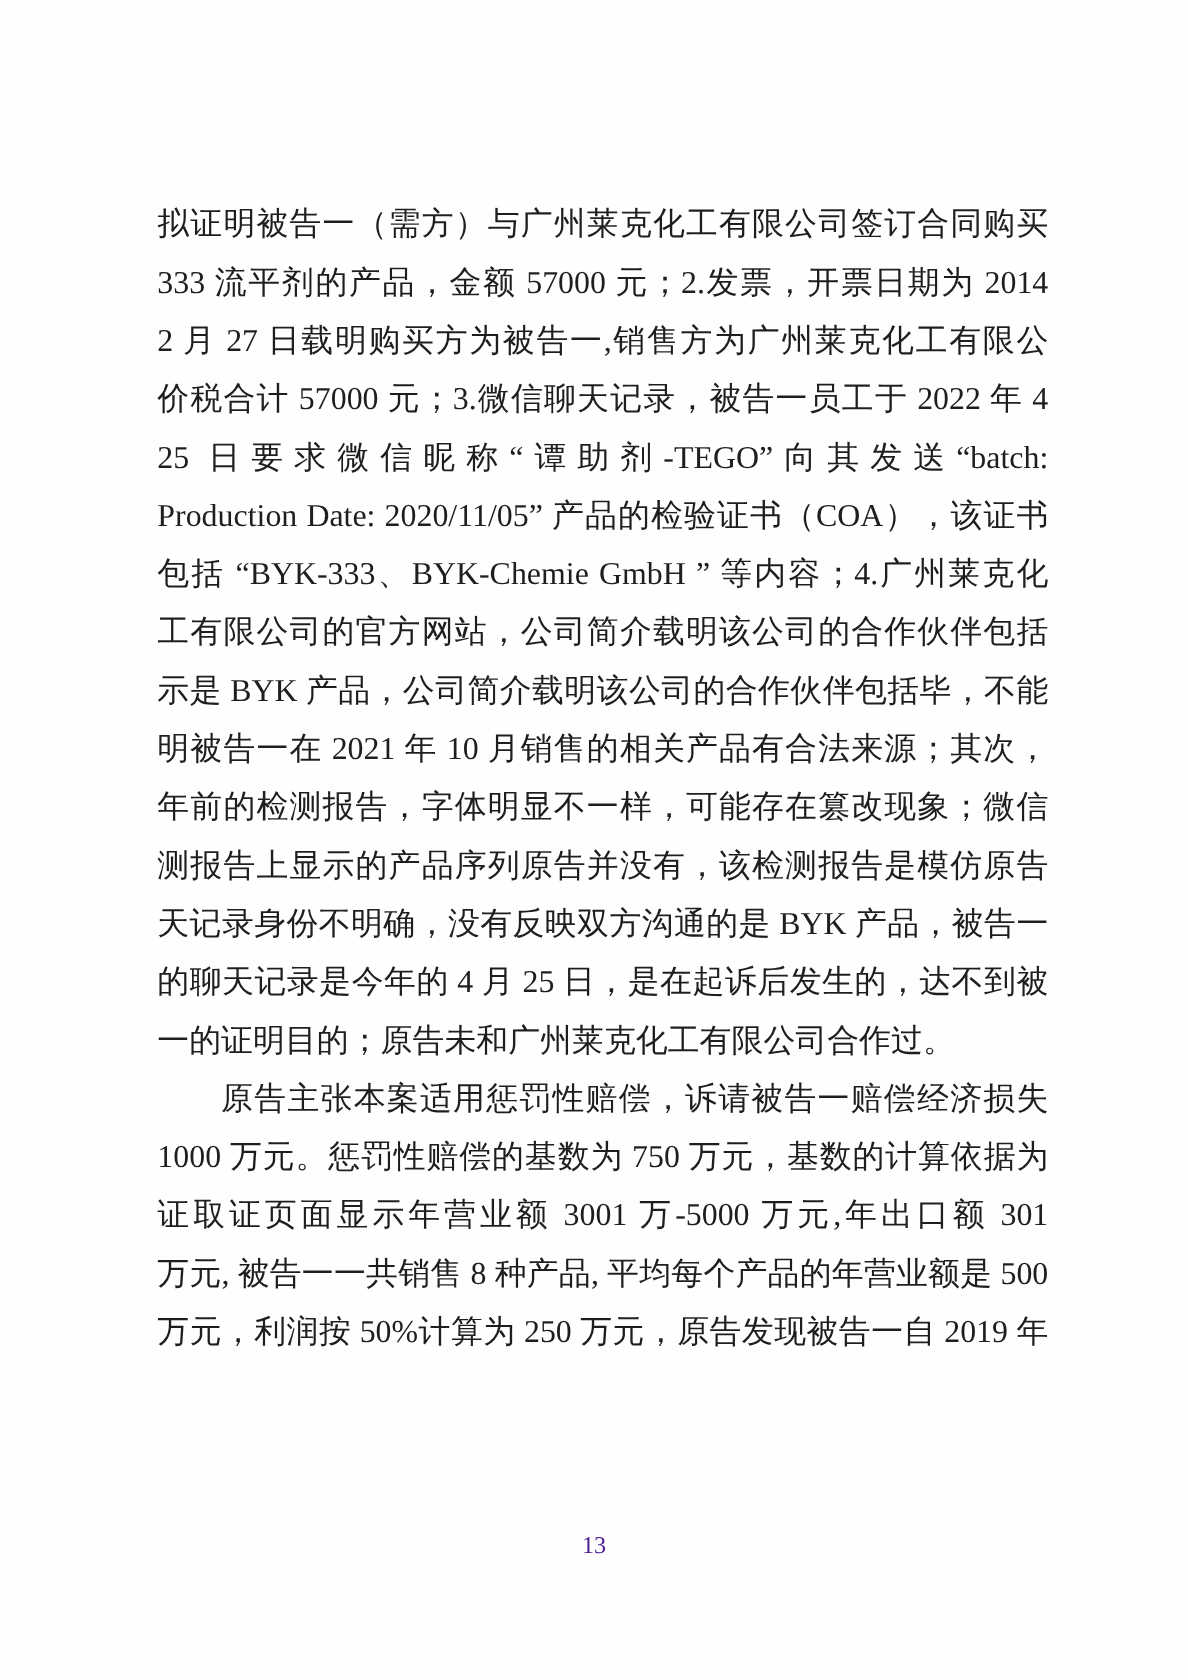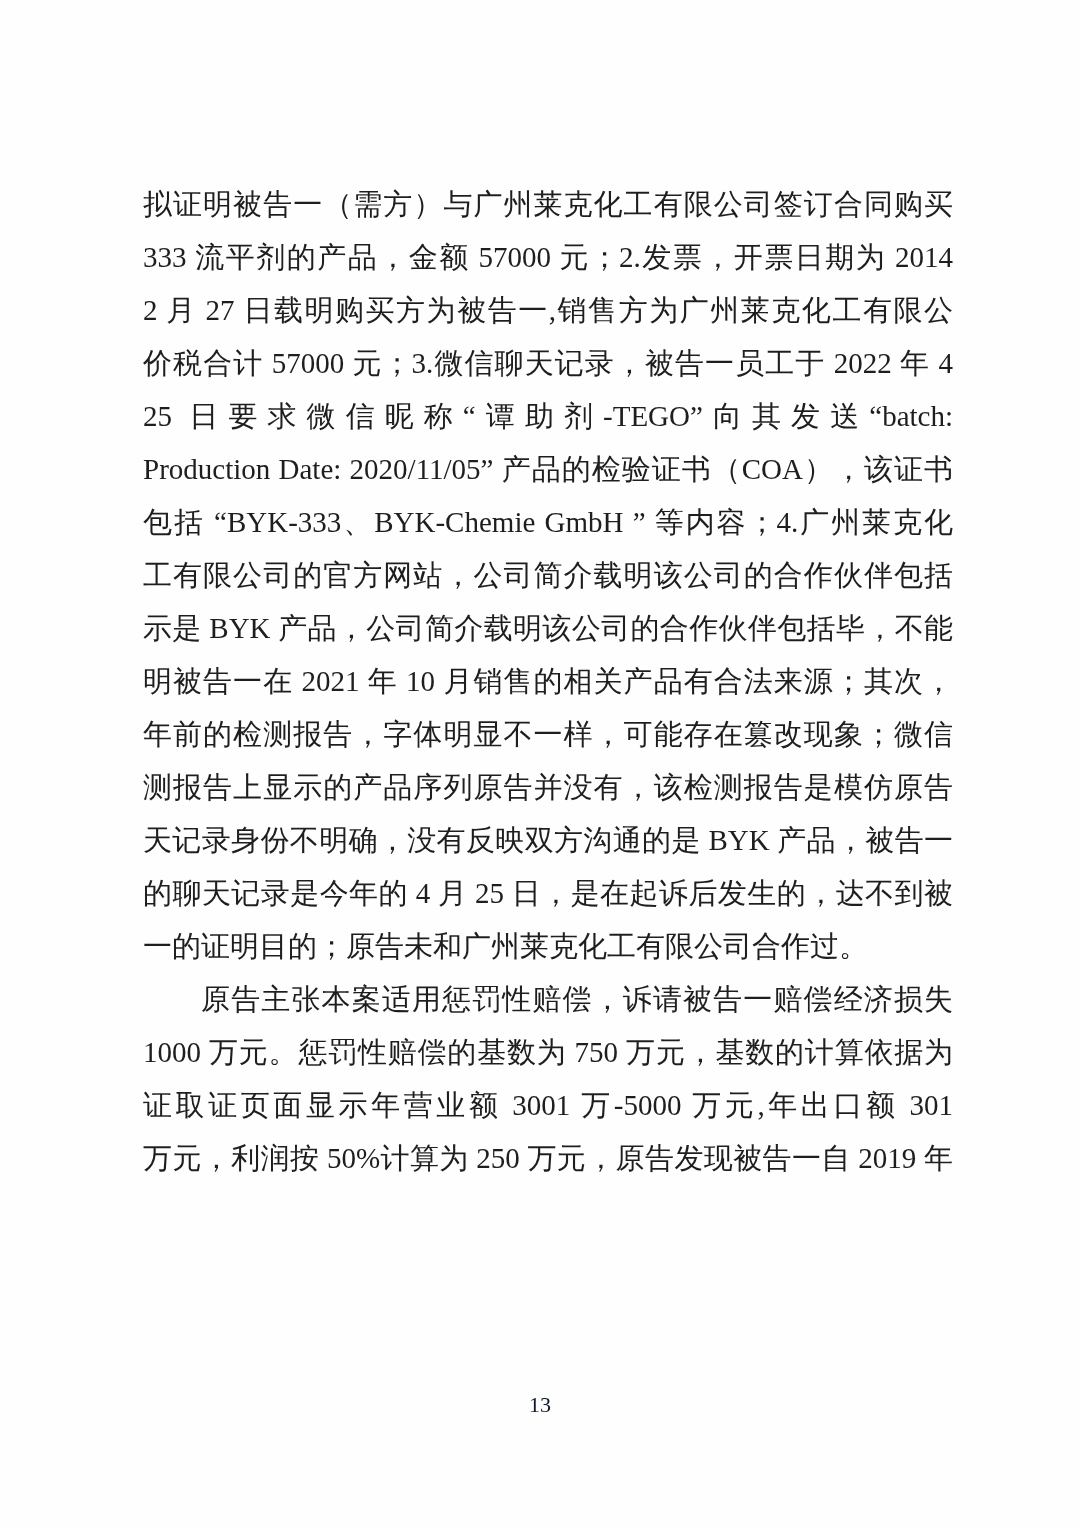--- a/index.html
+++ b/index.html
@@ -37,21 +37,21 @@
     text-indent: 58px;
   }
   .page-number {
     position: absolute;
     top: 1392px;
     left: 0;
     width: 100%;
     text-align: center;
     font-size: 22px;
     line-height: 26px;
-    color: #0f172a;
+    color: #4c1d95;
   }
 </style>
 </head>
 <body>
 
 <div class="page">
   <div class="text-block" id="text-block">
       <div class="line">拟证明被告一（需方）与广州莱克化工有限公司签订合同购买了</div>
       <div class="line">333 流平剂的产品，金额 57000 元；2.发票，开票日期为 2014 年</div>
       <div class="line">2 月 27 日载明购买方为被告一,销售方为广州莱克化工有限公司，</div>
@@ -63,16 +63,17 @@
       <div class="line">示是 BYK 产品，公司简介载明该公司的合作伙伴包括毕，不能证</div>
       <div class="line">明被告一在 2021 年 10 月销售的相关产品有合法来源；其次，检</div>
       <div class="line">年前的检测报告，字体明显不一样，可能存在篡改现象；微信聊</div>
       <div class="line">测报告上显示的产品序列原告并没有，该检测报告是模仿原告四</div>
       <div class="line">天记录身份不明确，没有反映双方沟通的是 BYK 产品，被告一</div>
       <div class="line">的聊天记录是今年的 4 月 25 日，是在起诉后发生的，达不到被告</div>
       <div class="line no-justify">一的证明目的；原告未和广州莱克化工有限公司合作过。</div>
       <div class="line indent">原告主张本案适用惩罚性赔偿，诉请被告一赔偿经济损失</div>
       <div class="line">1000 万元。惩罚性赔偿的基数为 750 万元，基数的计算依据为公</div>
       <div class="line">证取证页面显示年营业额 3001 万-5000 万元,年出口额 301 万-500</div>
+      <div class="line">万元, 被告一一共销售 8 种产品, 平均每个产品的年营业额是 500</div>
       <div class="line">万元，利润按 50%计算为 250 万元，原告发现被告一自 2019 年</div>
     </div>
   <div class="page-number">13</div>
 </div>
 
 </body></html>

